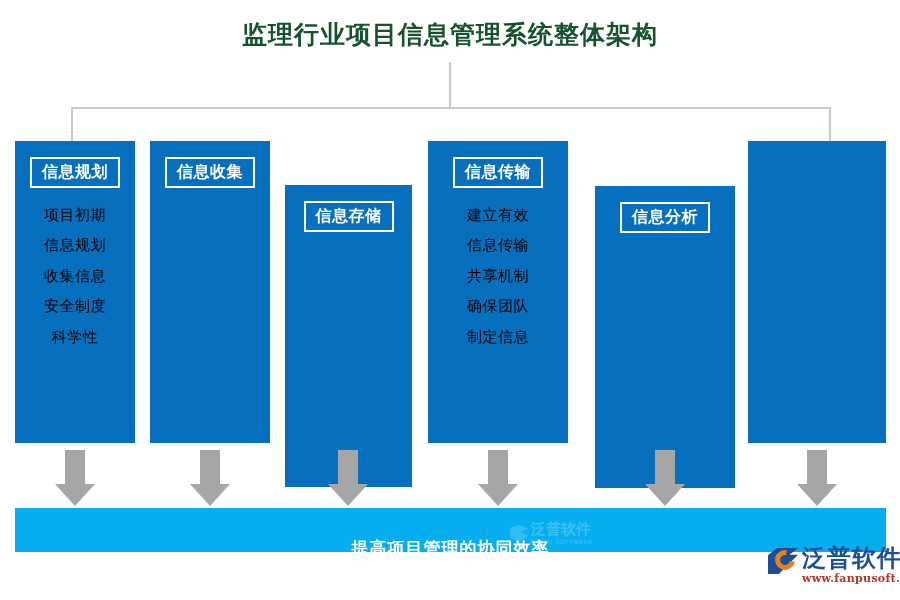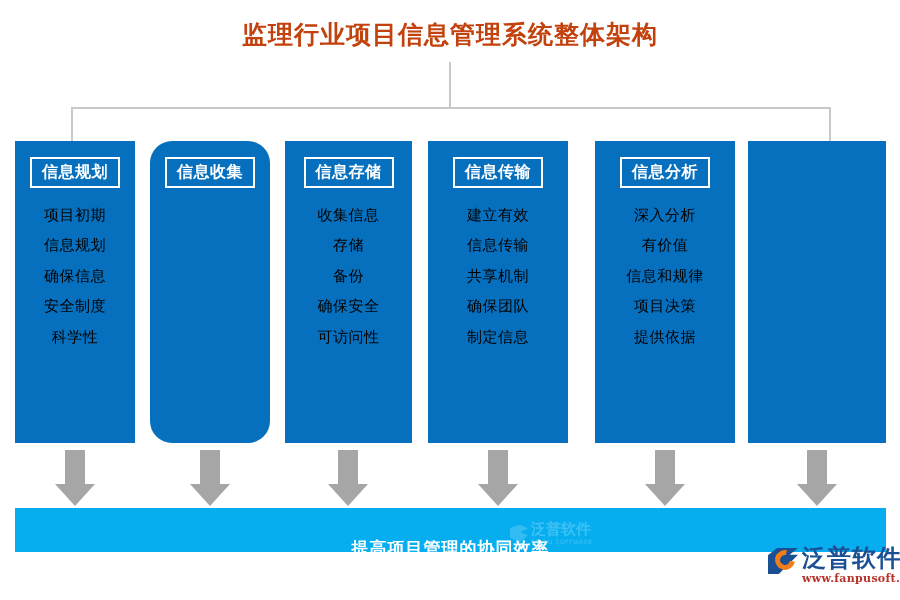--- a/index.html
+++ b/index.html
@@ -9,21 +9,21 @@
     font-family:"DejaVu Sans","Liberation Sans",sans-serif;
     overflow:hidden;
     position:relative;
   }
   #stage{position:relative;width:900px;height:600px;}
 
   
   .title{
     position:absolute;left:0;top:18px;width:900px;
     text-align:center;
-    font-size:25px;font-weight:bold;color:#c2410c;
+    font-size:25px;font-weight:bold;color:#14532d;
     letter-spacing:1px;
     font-family:Liberation Sans, sans-serif;
   }
 
   
   .conn-stem{
     position:absolute;left:449px;top:62px;width:2px;height:47px;
     background:#c9c9c9;
   }
   .conn-bar{
@@ -145,61 +145,47 @@
   <div class="conn-drop l"></div>
   <div class="conn-drop r"></div>
 
   <div class="cols">
 
     <div class="col" style="left:15px;width:120px;">
       <div class="col-head">信息规划</div>
       <div class="col-items">
         <div class="col-item">项目初期</div>
         <div class="col-item">信息规划</div>
-        <div class="col-item">确保信息</div>
+        <div class="col-item">收集信息</div>
         <div class="col-item">安全制度</div>
         <div class="col-item">科学性</div>
       </div>
     </div>
 
-    <div class="col" style="left:150px;width:120px;border-radius:22px;">
+    <div class="col" style="left:150px;width:120px;">
       <div class="col-head">信息收集</div>
     </div>
 
-    <div class="col" style="left:285px;width:127px;">
+    <div class="col" style="left:285px;width:127px;margin-top:44px;">
       <div class="col-head">信息存储</div>
-      <div class="col-items">
-        <div class="col-item">收集信息</div>
-        <div class="col-item">存储</div>
-        <div class="col-item">备份</div>
-        <div class="col-item">确保安全</div>
-        <div class="col-item">可访问性</div>
-      </div>
     </div>
 
     <div class="col" style="left:428px;width:140px;">
       <div class="col-head">信息传输</div>
       <div class="col-items">
         <div class="col-item">建立有效</div>
         <div class="col-item">信息传输</div>
         <div class="col-item">共享机制</div>
         <div class="col-item">确保团队</div>
         <div class="col-item">制定信息</div>
       </div>
     </div>
 
-    <div class="col" style="left:595px;width:140px;">
+    <div class="col" style="left:595px;width:140px;margin-top:45px;">
       <div class="col-head">信息分析</div>
-      <div class="col-items">
-        <div class="col-item">深入分析</div>
-        <div class="col-item">有价值</div>
-        <div class="col-item">信息和规律</div>
-        <div class="col-item">项目决策</div>
-        <div class="col-item">提供依据</div>
-      </div>
     </div>
 
     <div class="col" style="left:748px;width:138px;">
     </div>
 
   </div>
 
   <div class="arrow" style="left:55px;top:450px;">
     <div class="shaft"></div>
       <div class="head"></div>

